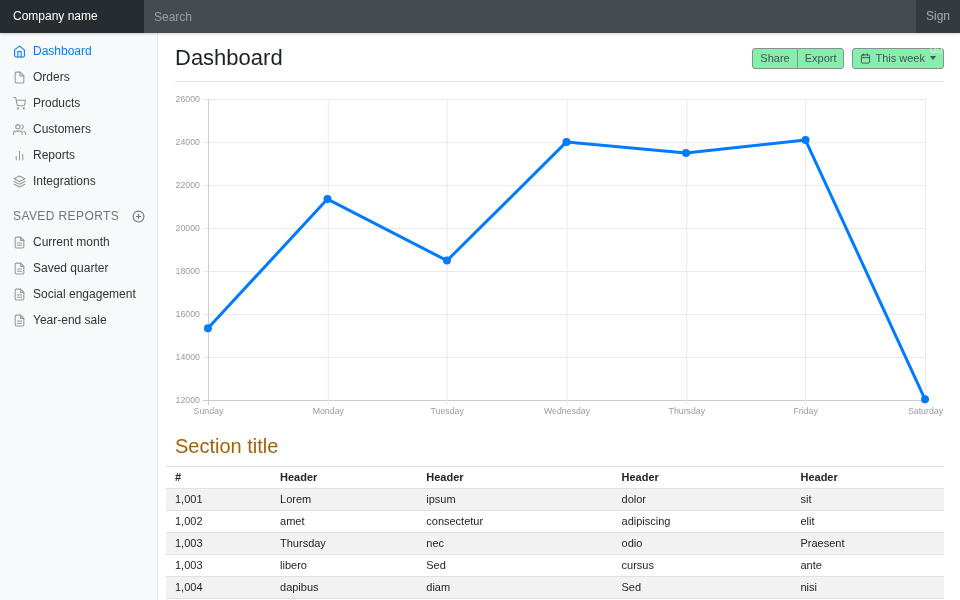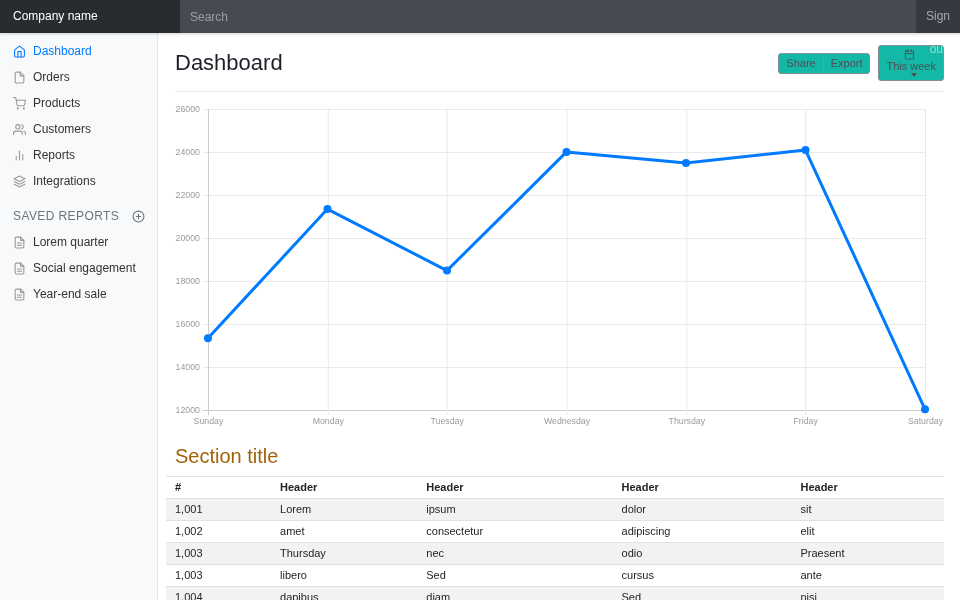--- a/index.html
+++ b/index.html
@@ -2,21 +2,21 @@
 <html><head>
 <meta charset="utf-8">
 <style>
   * { margin:0; padding:0; box-sizing:border-box; }
   html,body { width:960px; height:600px; overflow:hidden; background:#fff;
     font-family:"Liberation Sans", sans-serif; color:#212529; }
 
   
   .topbar { position:fixed; top:0; left:0; width:960px; height:33px; background:#343a40;
     display:flex; align-items:stretch; z-index:20; box-shadow:0 1px 3px rgba(0,0,0,.18); }
-  .brand { flex:none; width:180px; background:#272c30; color:#fff; font-size:12px;
+  .brand { flex:none; width:144px; background:#272c30; color:#fff; font-size:12px;
     line-height:33px; padding-left:13px; cursor:pointer; }
   .searchbox { flex:1;border-radius:10px; }
   .searchbox input { width:100%; height:100%; border:none; outline:none;
     background:rgba(255,255,255,.09); color:#fff; font-size:12px; padding:0 10px;
     font-family:"Liberation Sans", sans-serif; }
   .searchbox input::placeholder { color:rgba(255,255,255,.45); }
   .signout { flex:none; width:44px; color:rgba(255,255,255,.55); font-size:12px;
     line-height:33px; text-align:center; cursor:pointer; }
 
   
@@ -34,26 +34,26 @@
   .saved-header svg { width:13px; height:13px; fill:none; stroke:#6c757d; stroke-width:2;
     stroke-linecap:round; stroke-linejoin:round; cursor:pointer; }
 
   
   .main { position:absolute; top:33px; left:158px; width:802px; padding:0 16px 0 17px; }
   .page-header { display:flex; align-items:center; justify-content:space-between;
     padding:12px 0 10px 0; border-bottom:1px solid #e4e7ea; }
   h1 { font-size:22px; font-weight:500; color:#1d2127; line-height:26px; }
   .toolbar { display:flex; align-items:center; }
   .btn { font-family:"Liberation Sans", sans-serif; font-size:11px; color:#4a5056;
-    background:#14b8a6; border:1px solid #868e96; border-radius:3px; padding:3px 7px;
+    background:#86efac; border:1px solid #868e96; border-radius:3px; padding:3px 7px;
     cursor:pointer; line-height:13px; display:inline-flex; align-items:center; }
   .btn-group { display:inline-flex; }
   .btn-group .btn:first-child { border-radius:3px 0 0 3px; }
   .btn-group .btn:last-child { border-radius:0 3px 3px 0; margin-left:-1px; }
-  .btn-week { margin-left:8px;flex-direction:column; }
+  .btn-week { margin-left:8px; }
   .btn-week svg { width:11px; height:11px; margin-right:4px; fill:none; stroke:currentColor;
     stroke-width:2; stroke-linecap:round; stroke-linejoin:round; }
   .caret { width:0; height:0; border-left:3px solid transparent; border-right:3px solid transparent;
     border-top:4px solid currentColor; margin-left:5px; display:inline-block; }
 
   
   .chart-wrap { margin-top:9px; height:330px; }
   .chart-wrap svg { width:100%; height:330px; display:block; }
   .chart-wrap text { font-family:"Liberation Sans", sans-serif; }
 
@@ -138,21 +138,30 @@
       </svg>
   </div>
 
   <a class="nav-item">
     <svg viewBox="0 0 24 24">
         <path d="M14 2H6a2 2 0 0 0-2 2v16a2 2 0 0 0 2 2h12a2 2 0 0 0 2-2V8z"></path>
         <polyline points="14 2 14 8 20 8"></polyline>
         <line x1="16" y1="13" x2="8" y2="13"></line>
         <line x1="16" y1="17" x2="8" y2="17"></line>
       </svg>
-    <span>Lorem quarter</span>
+    <span>Current month</span>
+  </a>
+  <a class="nav-item">
+    <svg viewBox="0 0 24 24">
+        <path d="M14 2H6a2 2 0 0 0-2 2v16a2 2 0 0 0 2 2h12a2 2 0 0 0 2-2V8z"></path>
+        <polyline points="14 2 14 8 20 8"></polyline>
+        <line x1="16" y1="13" x2="8" y2="13"></line>
+        <line x1="16" y1="17" x2="8" y2="17"></line>
+      </svg>
+    <span>Saved quarter</span>
   </a>
   <a class="nav-item">
     <svg viewBox="0 0 24 24">
         <path d="M14 2H6a2 2 0 0 0-2 2v16a2 2 0 0 0 2 2h12a2 2 0 0 0 2-2V8z"></path>
         <polyline points="14 2 14 8 20 8"></polyline>
         <line x1="16" y1="13" x2="8" y2="13"></line>
         <line x1="16" y1="17" x2="8" y2="17"></line>
       </svg>
     <span>Social engagement</span>
   </a>

